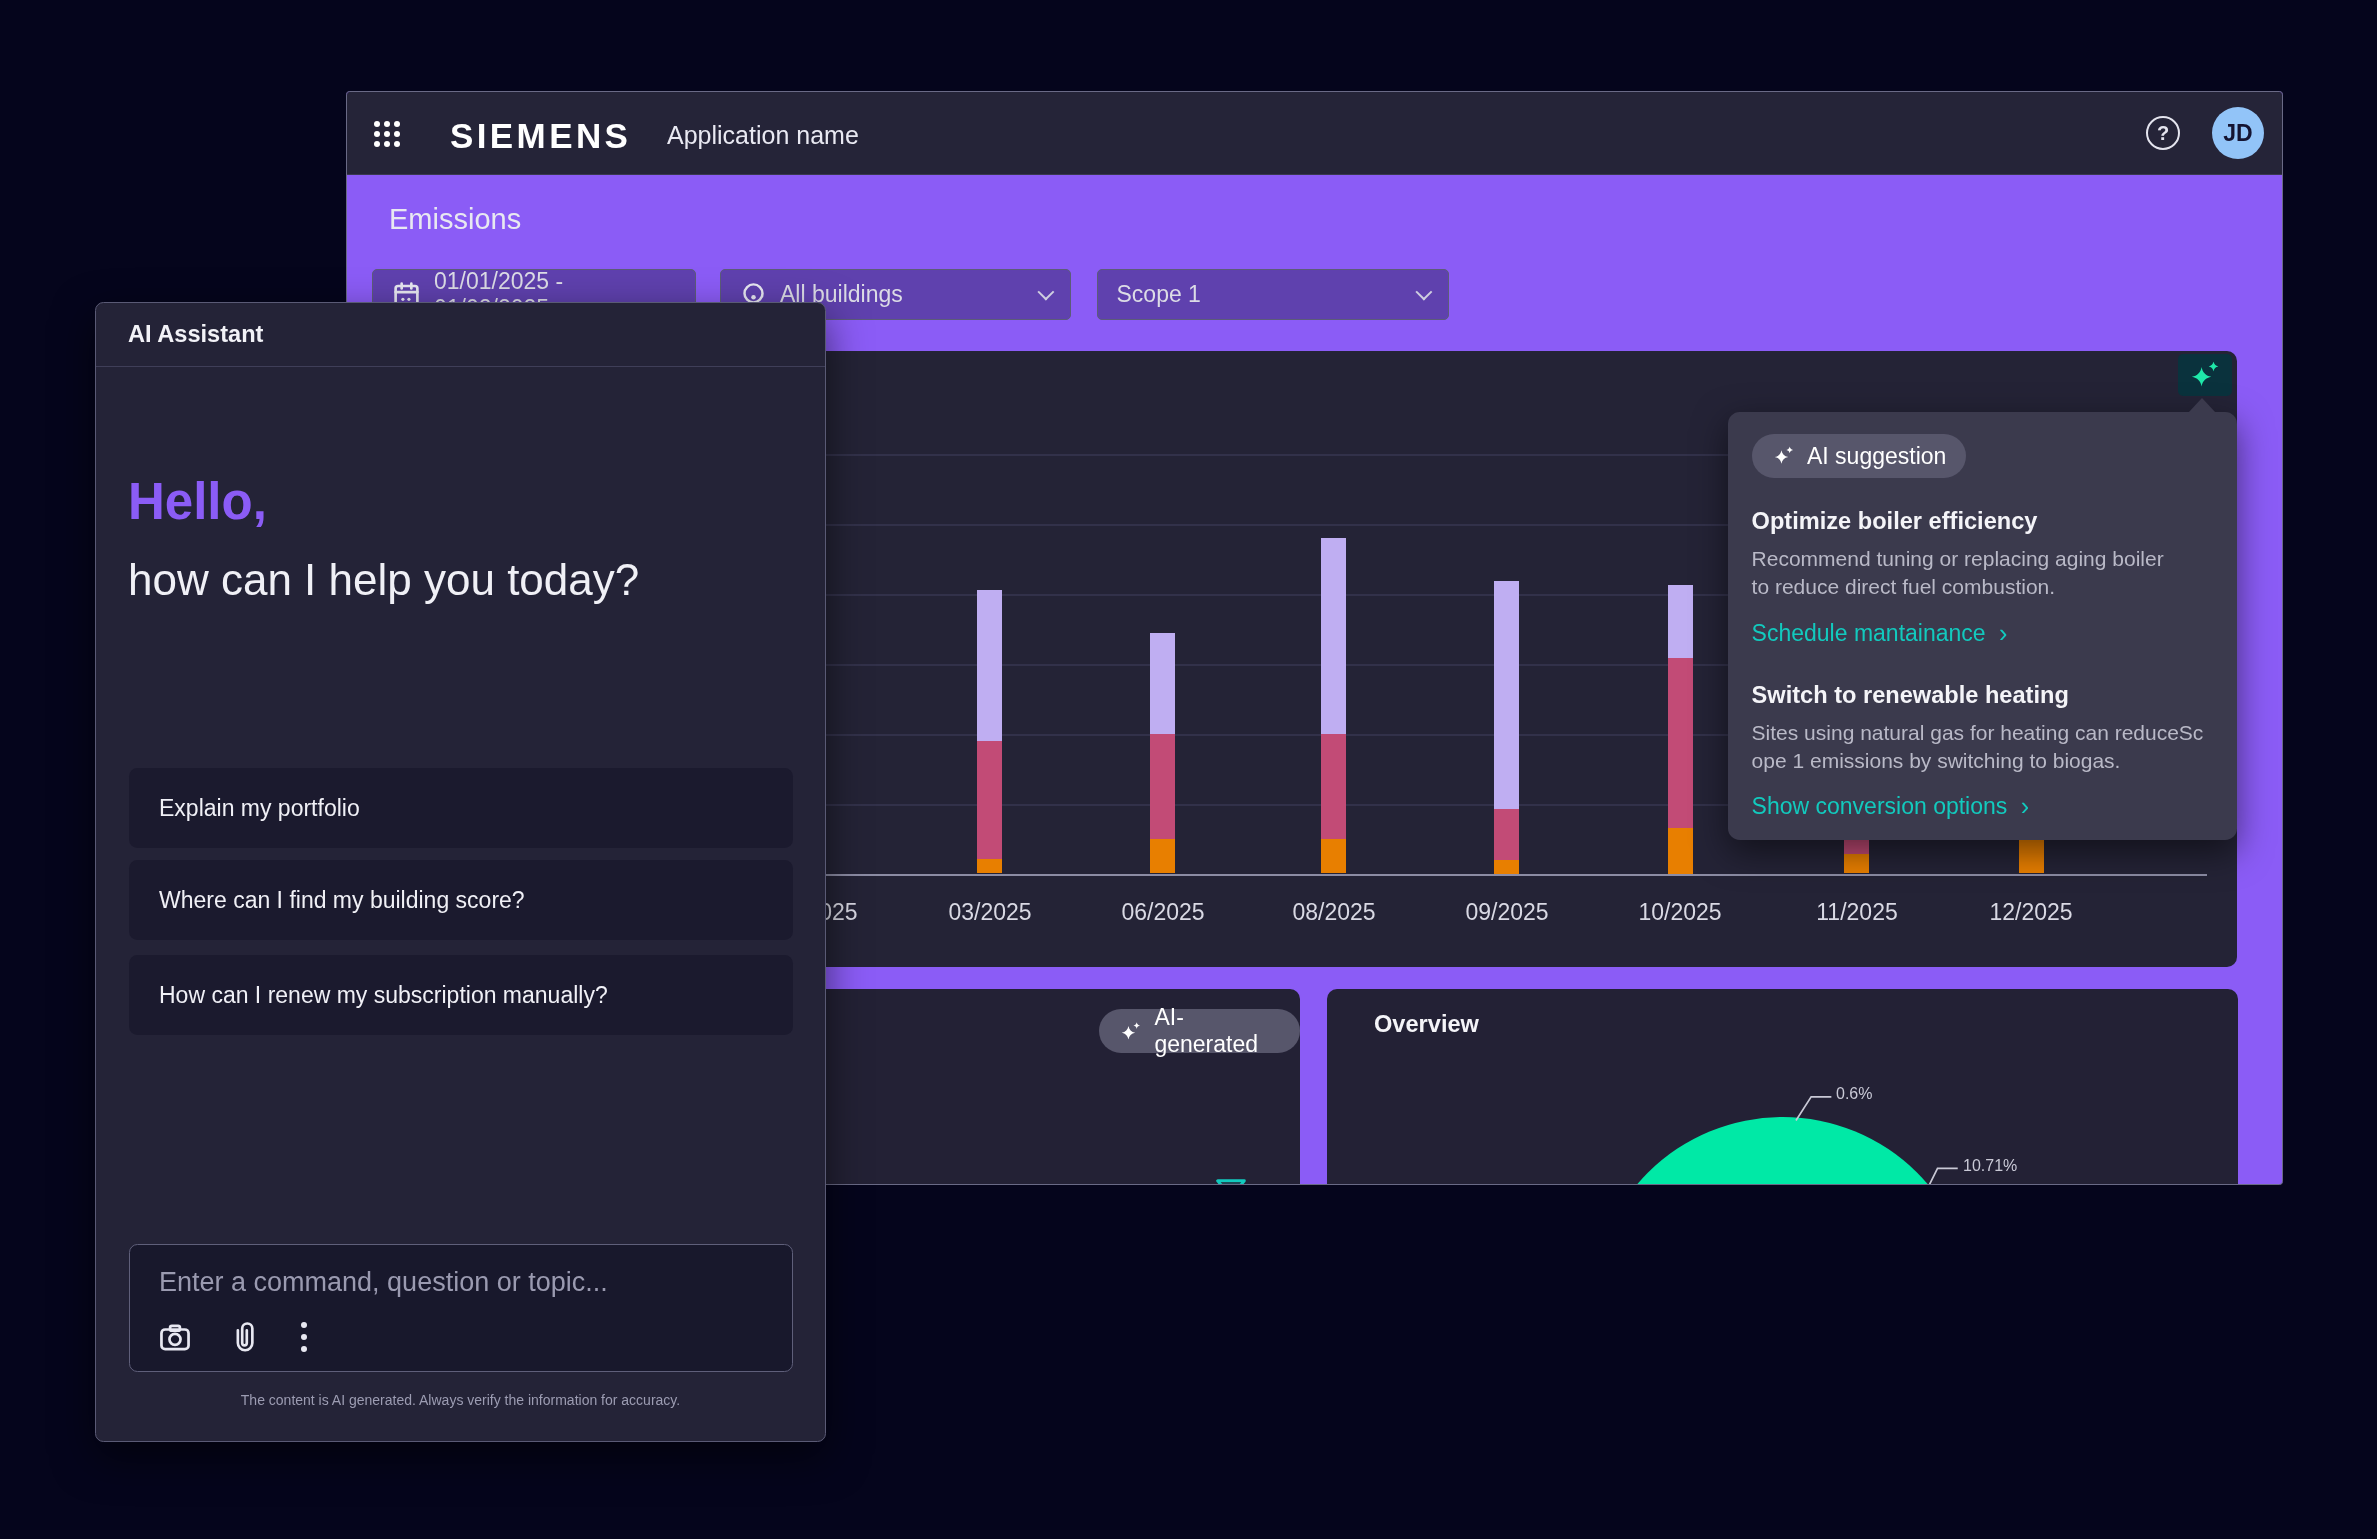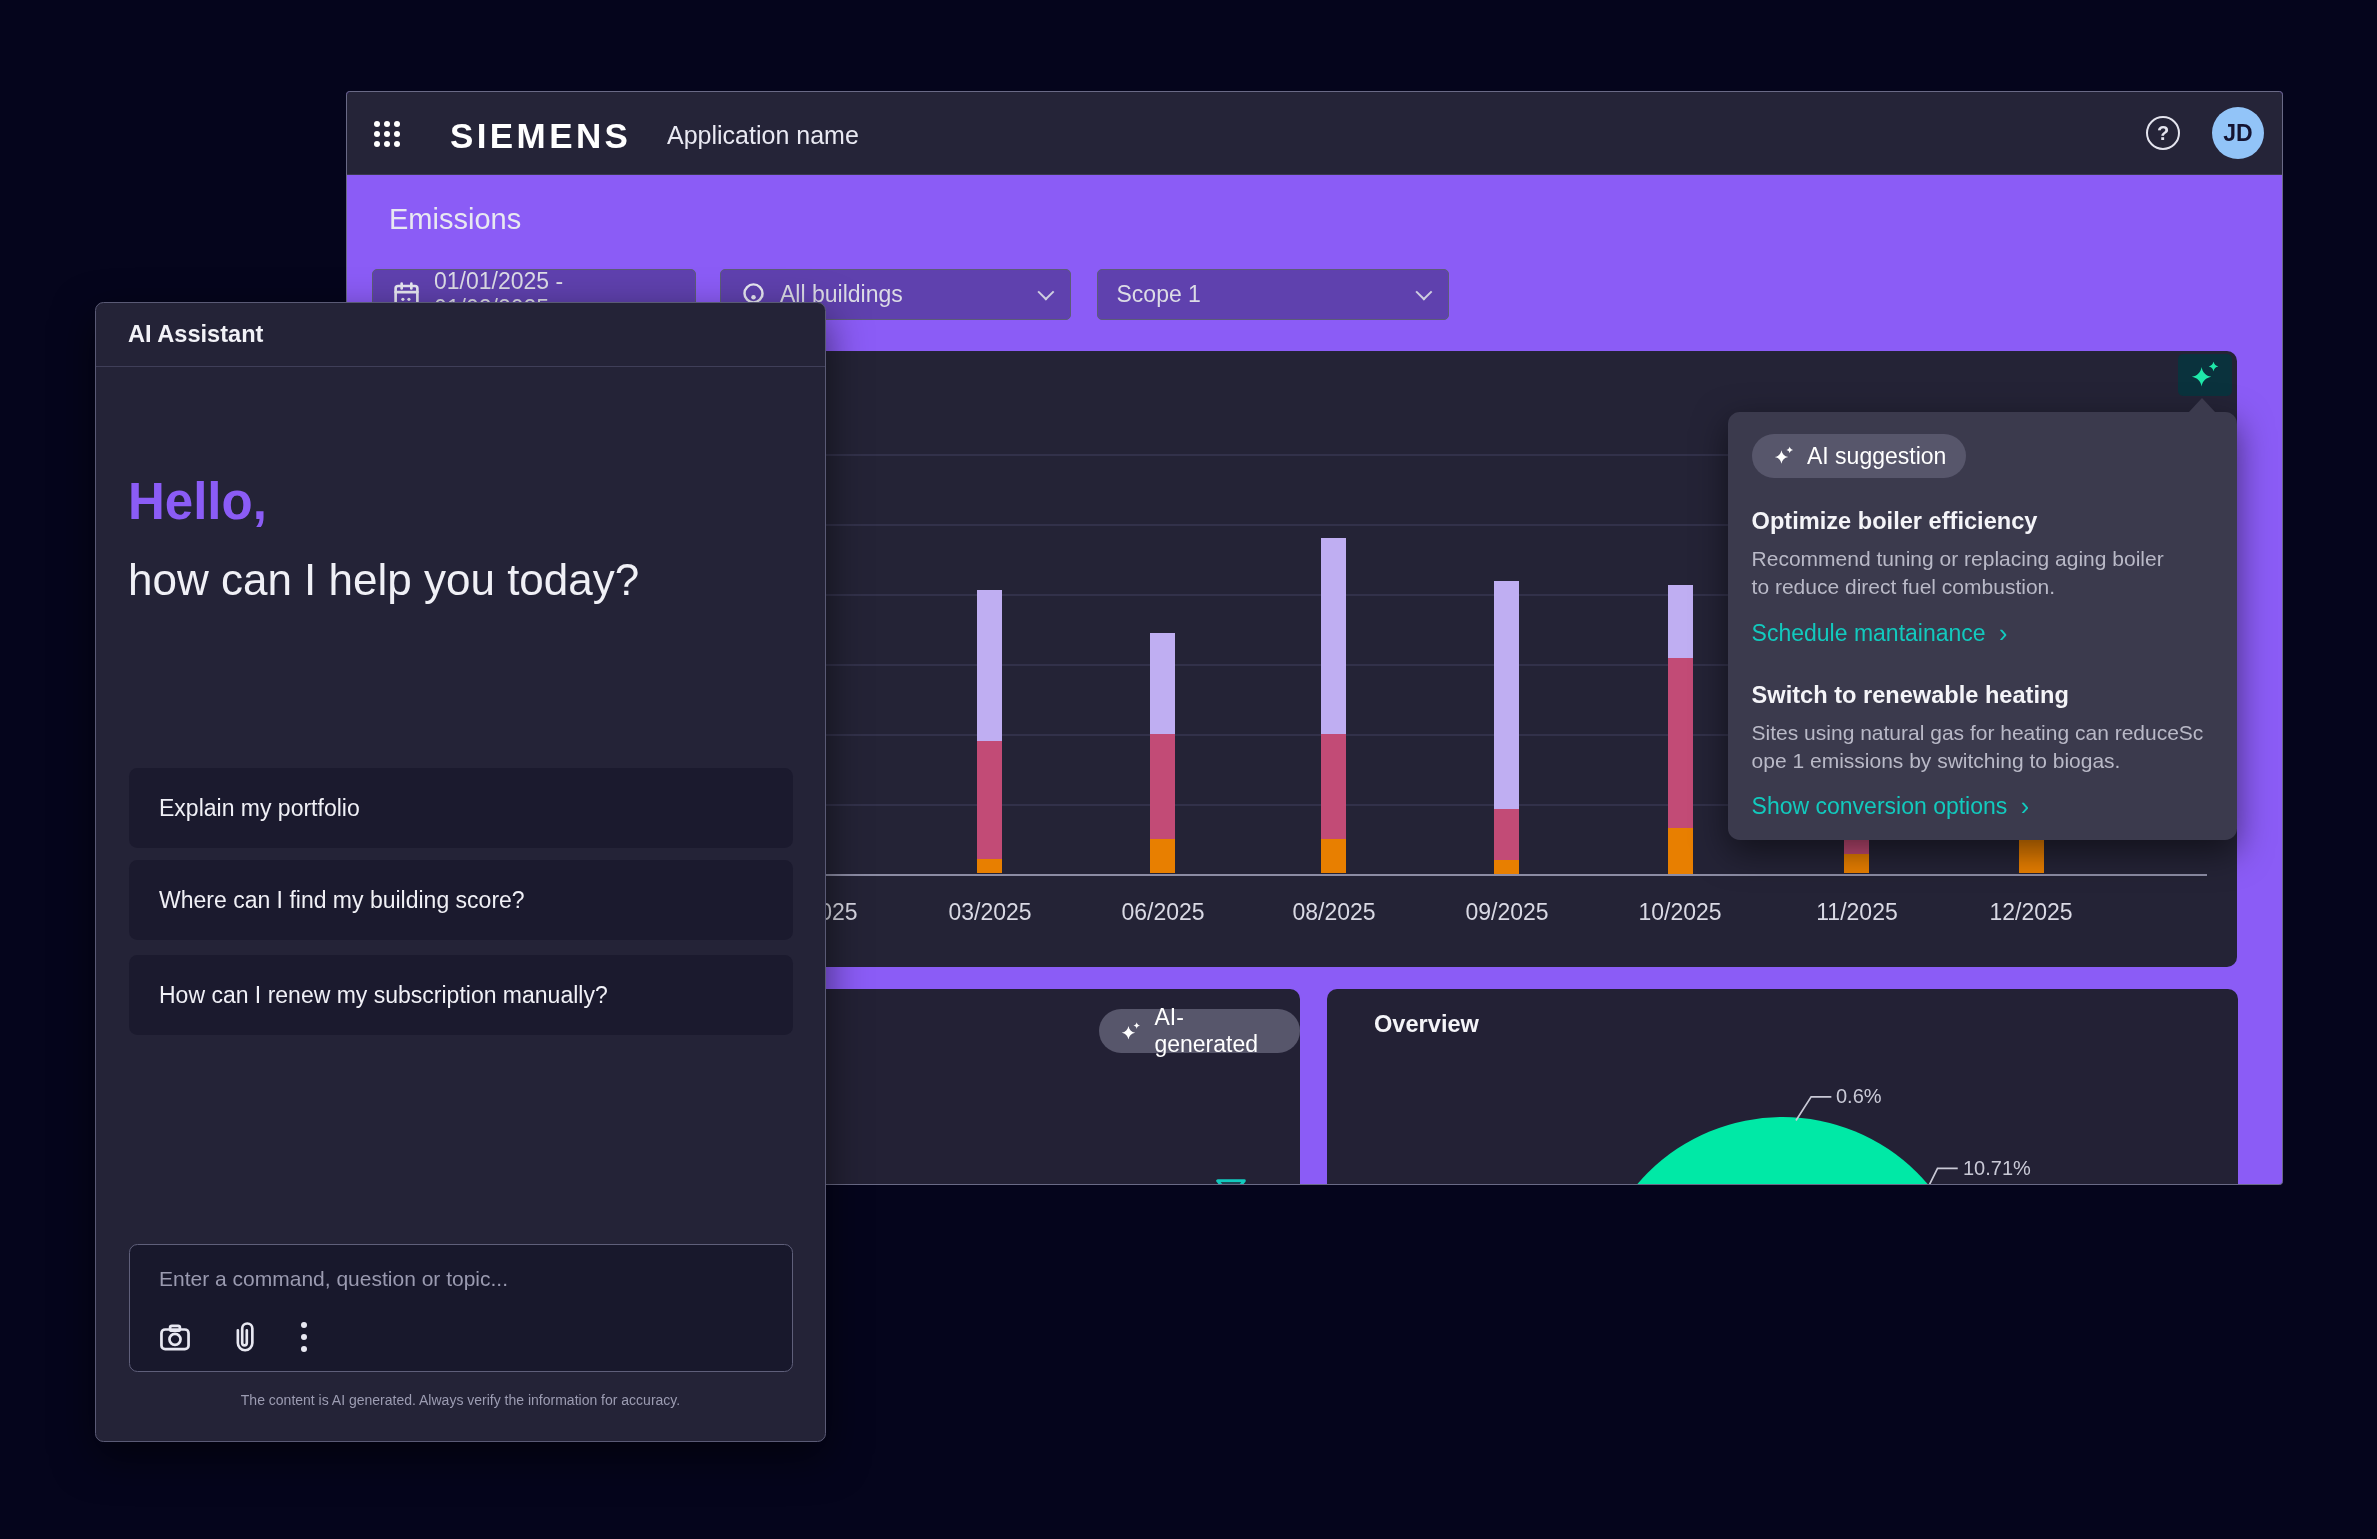--- a/index.html
+++ b/index.html
@@ -85,21 +85,21 @@
   .teal-link .arr { font-size:25px; }
 
   
   .card { position:absolute; top:897px; background:#232135; border-radius:10px; }
   #card-aigen { left:25px; width:928px; height:337px; }
   #card-aigen .pill { position:absolute; left:727px; top:20px; }
   #card-aigen .funnel { position:absolute; left:843px; top:189px; }
   #card-overview { left:980px; width:911px; height:337px; }
   #card-overview h3 { position:absolute; left:47px; top:22px; font-size:23.6px; font-weight:700; color:#f4f4f8; }
   #pie { position:absolute; left:265px; top:128px; width:381px; height:381px; border-radius:50%; }
-  .pie-label { position:absolute; font-size:20px; color:#c9c9d6; }
+  .pie-label { position:absolute; font-size:16px; color:#c9c9d6; }
   #pie-svg { position:absolute; left:0; top:0; width:911px; height:337px; pointer-events:none; }
 
   
   #assistant {
     position:absolute; left:95px; top:302px; width:731px; height:1140px;
     background:#242337; border:1.7px solid #5a5a75; border-radius:8.4px; z-index:100;
     box-shadow:0 15px 42px rgba(0,0,0,.55);
   }
   #assistant .hdr { position:absolute; left:0; top:0; right:0; height:64px; border-bottom:1.7px solid #3f3e58;
     display:flex; align-items:center; padding-left:32px; font-size:23.6px; font-weight:700; color:#f2f2f7; }
@@ -108,21 +108,21 @@
   .greeting .g2 { font-size:44px; font-weight:400; color:#f0f0f6; margin-top:23.6px; }
   .sugg-btn {
     position:absolute; left:33px; width:664px; height:80px; border-radius:8.4px; background:#1b1a2e;
     display:flex; align-items:center; padding-left:30px; font-size:23px; color:#f0f0f6; cursor:pointer;
   }
   #sbtn1 { top:465px; } #sbtn2 { top:557px; } #sbtn3 { top:652px; }
   #chat-input {
     position:absolute; left:33px; top:941px; width:664px; height:128px;
     border:1.7px solid #5f5f7a; border-radius:8.4px; background:#18182c;
   }
-  #chat-input .placeholder { position:absolute; left:29px; top:22px; font-size:21px; color:#9a9ab0; }
+  #chat-input .placeholder { position:absolute; left:29px; top:22px; font-size:27px; color:#9a9ab0; }
   #chat-input .icons { position:absolute; left:29px; top:74px; display:flex; gap:39px; align-items:center; }
   .kebab { display:flex; flex-direction:column; gap:5.9px; padding:3.4px; }
   .kebab span { width:5.9px; height:5.9px; border-radius:50%; background:#e8e8f2; }
   .disclaimer { position:absolute; left:0; right:0; top:1089px; text-align:center; font-size:14px; color:#9c9cb2; }
 
   .icon-stroke { stroke:#e8e8f2; stroke-width:2.2; fill:none; stroke-linecap:round; stroke-linejoin:round; }
   .star-white { fill:#ffffff; } .star-green { fill:#1fe8a9; }
 </style>
 </head>
 <body>

